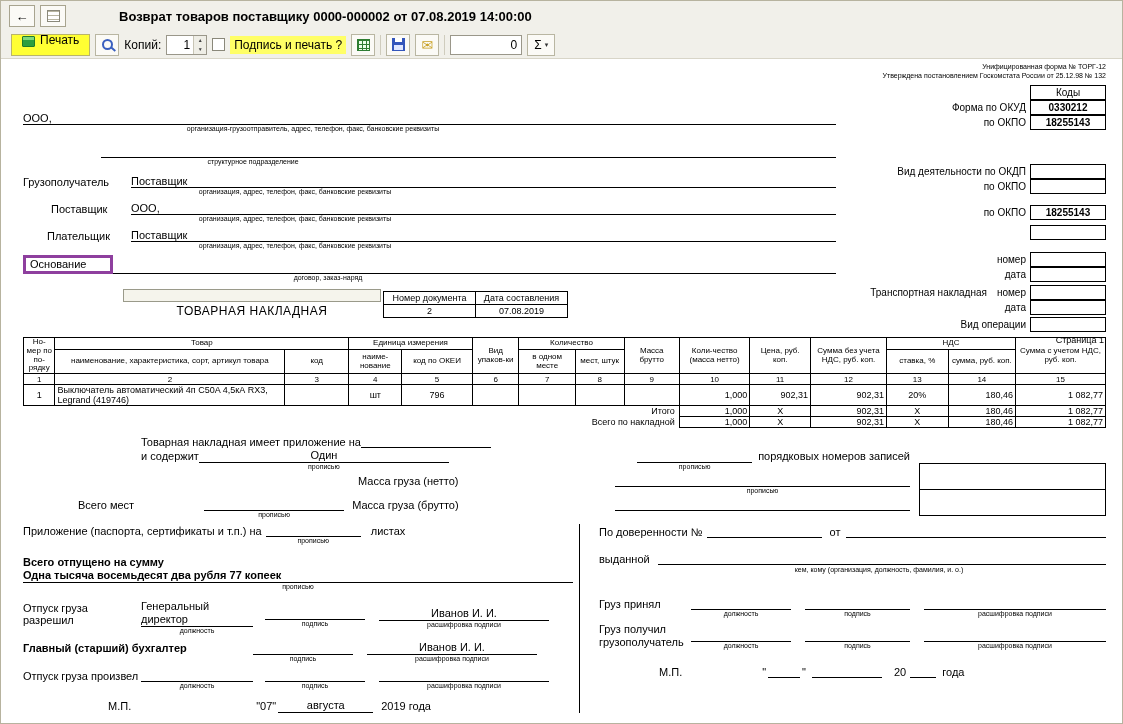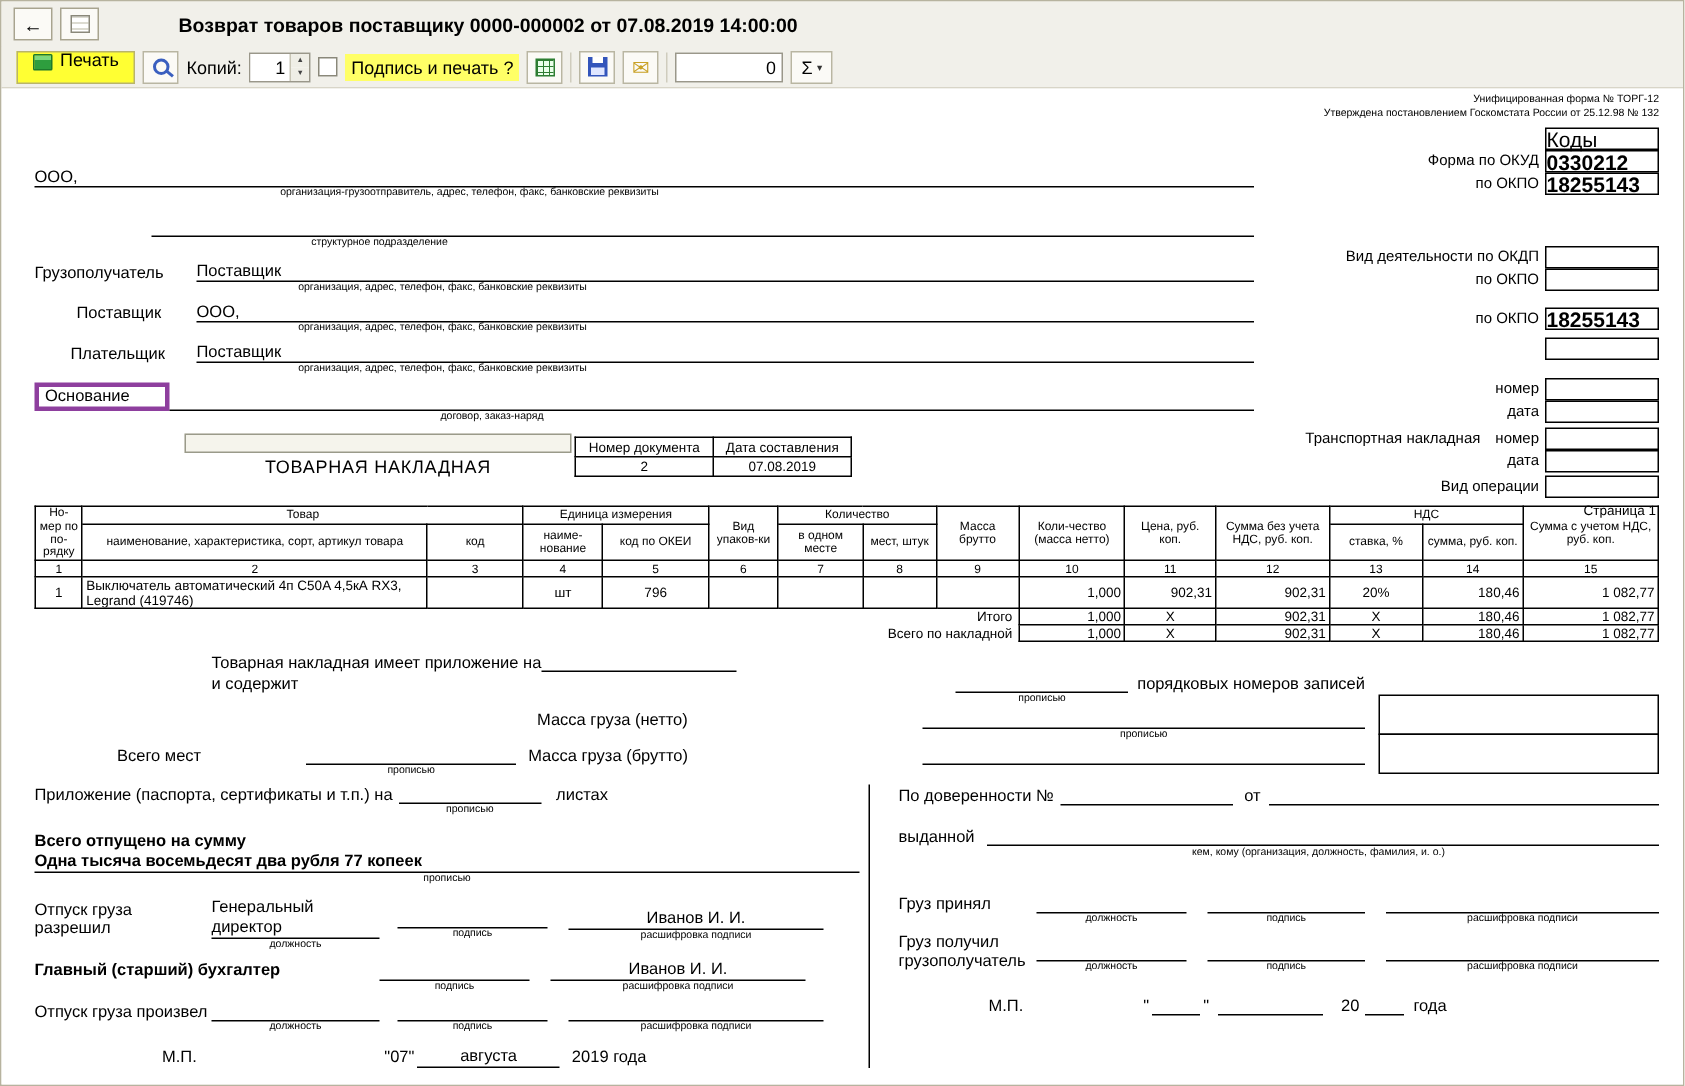--- a/index.html
+++ b/index.html
@@ -43,21 +43,21 @@
   .val{white-space:nowrap}
   .cap{font-size:7px;color:#000}
   .basis{border:3px solid #8e3f9e;display:inline-flex;align-items:flex-end;padding:0 4px 1px 4px}
   .basis .plabel{min-width:72px}
   .basis .bval{border-bottom:1px solid #000;white-space:nowrap}
   .contline{flex:1;border-bottom:1px solid #000;height:13px}
   
   .codes-col{position:absolute;right:0;top:22px;width:268px}
   .crow{display:flex;justify-content:flex-end;align-items:center;height:15px}
   .clbl{font-size:10px;margin-right:4px;white-space:nowrap}
-  .cbox{width:76px;height:15px;border:1px solid #000;margin-top:-1px;font-weight:bold;font-size:14px;line-height:14px;flex:none}
+  .cbox{width:76px;height:15px;border:1px solid #000;margin-top:-1px;text-align:center;font-weight:bold;font-size:10px;line-height:14px;flex:none}
   .cbox.hdrbox{font-weight:normal}
   .pagenote{font-size:9px;text-align:right;padding-right:2px;margin-top:3px}
   
   .titleblock{display:flex;margin:8px 0 0 100px;align-items:flex-end}
   .tb-left{width:258px;margin-right:2px}
   .tb-shade{height:13px;border:1px solid #9a9a8a;background:#f5f4ec}
   .tb-title{font-weight:normal;font-size:12px;text-align:center;padding-top:2px;letter-spacing:.5px}
   table.numdate{border-collapse:collapse;font-size:9px}
   table.numdate th,table.numdate td{border:1px solid #000;width:92px;height:13px;text-align:center;font-weight:normal;padding:0 2px}
   
@@ -359,20 +359,24 @@
         <div class="massbox">
           <div></div>
           <div></div>
         </div>
         <div class="frow" style="margin-left:118px;height:15px">
           <span>Товарная накладная имеет приложение на</span>
           <span class="line" style="width:130px"></span>
         </div>
         <div class="frow" style="margin-left:118px">
           <span class="lift">и содержит</span>
+          <span class="fill" style="width:250px">
+            <span class="l2">Один</span>
+            <span class="cap">прописью</span>
+          </span>
           <span style="flex:1"></span>
           <span class="fill" style="width:115px">
             <span class="l2"></span>
             <span class="cap">прописью</span>
           </span>
           <span class="lift" style="margin-left:6px">порядковых номеров записей</span>
           <span style="width:196px"></span>
         </div>
         <div class="frow" style="margin-top:2px">
           <span class="lift" style="margin-left:335px">Масса груза (нетто)</span>

